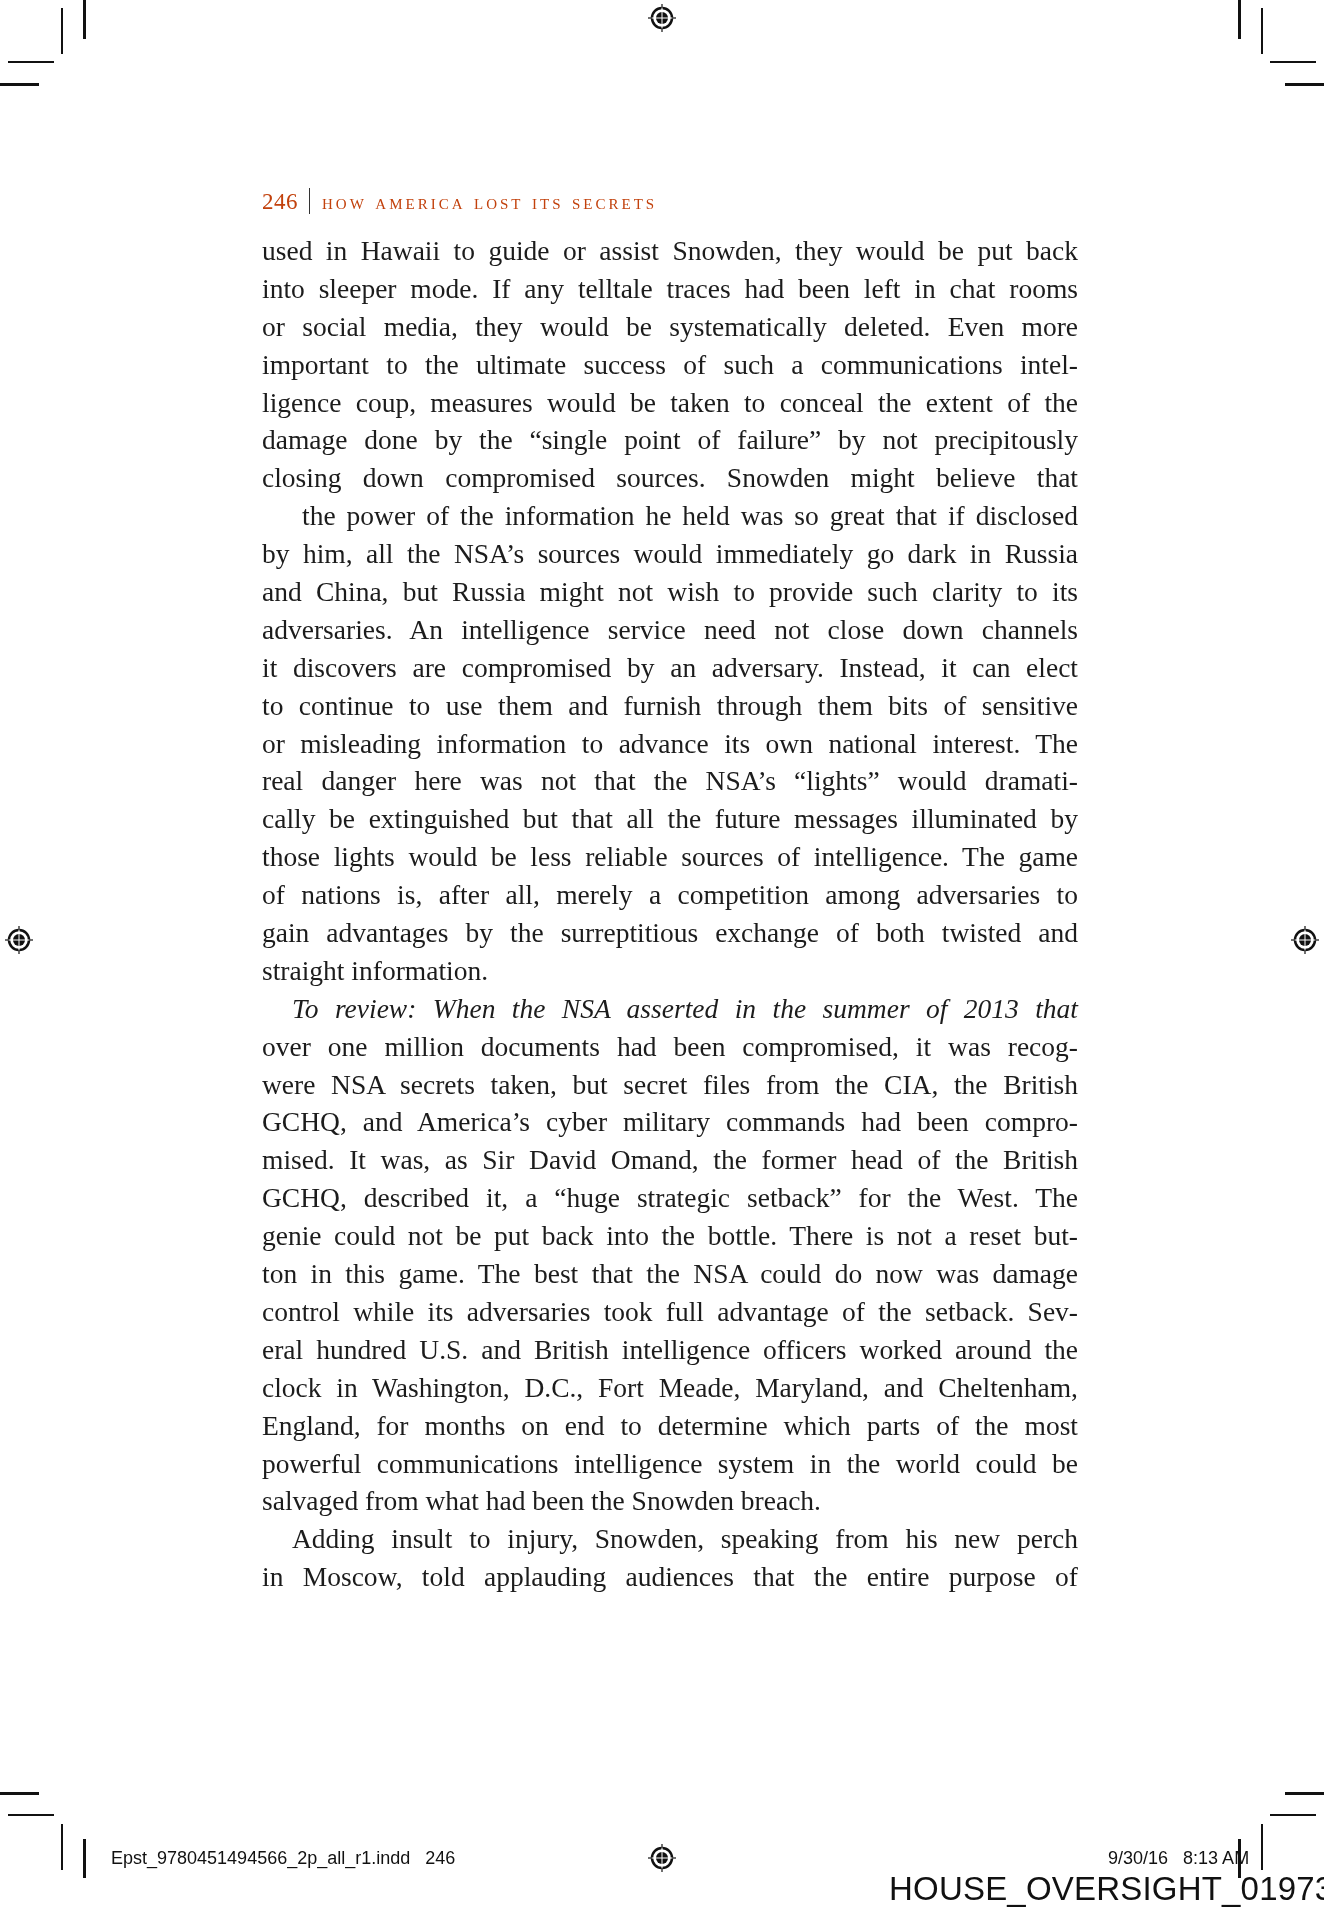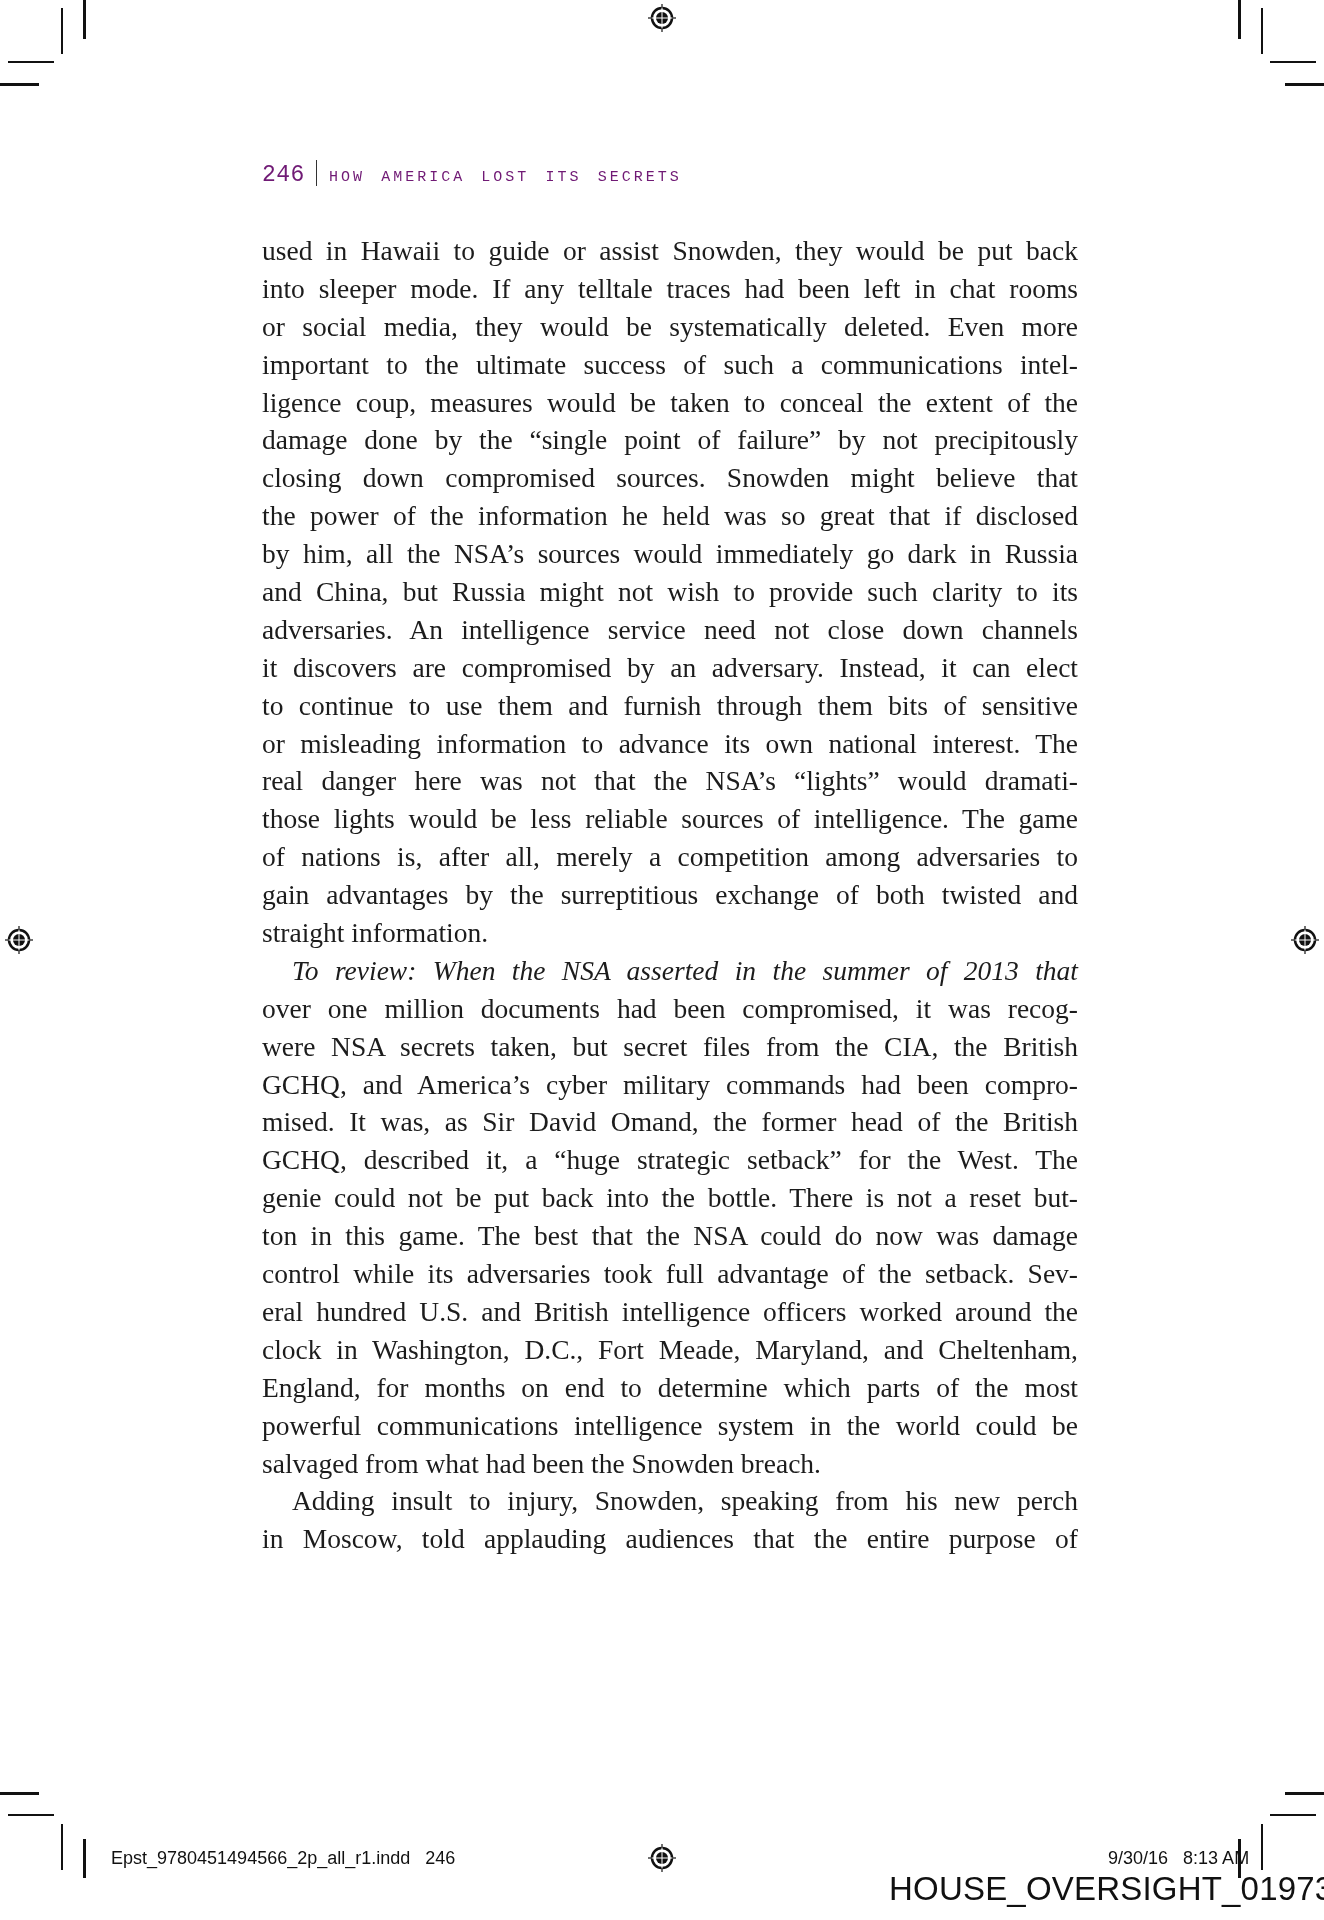--- a/index.html
+++ b/index.html
@@ -1,21 +1,21 @@
 <!DOCTYPE html>
 <html><head>
   <meta charset="utf-8">
   <style>
     html, body { margin: 0; padding: 0; background: #ffffff; }
     body { width: 1324px; height: 1920px; position: relative; overflow: hidden; color: #1a1a1a; }
     .mark { position: absolute; background: #111; }
     .reg { position: absolute; width: 28px; height: 28px; margin-left: -14px; margin-top: -14px; }
     .running-head {
-      position: absolute; left: 262px; top: 160px; white-space: nowrap;
-      font-family: Liberation Mono, monospace; font-size: 22px; color: #701a75;
+      position: absolute; left: 262px; top: 188px; white-space: nowrap;
+      font-family: Liberation Serif, serif; font-size: 22px; color: #c2410c;
       letter-spacing: 0.5px;
     }
     .running-head .folio { font-size: 23px; }
     .running-head .sep { display: inline-block; width: 1px; height: 26px; background: #333; vertical-align: -5px; margin: 0 12px 0 11px; }
     .running-head .title { font-variant: small-caps; text-transform: lowercase; letter-spacing: 3px; font-size: 22px; }
     .body-text {
       position: absolute; left: 262px; top: 232px; width: 816px;
       font-family: "Liberation Serif", "DejaVu Serif", serif;
       font-size: 27.5px; line-height: 37.9px; color: #1c1c1c;
     }
@@ -99,28 +99,29 @@
 </div>
 
 <div class="body-text" id="body-text">
     <span class="line" style="white-space: nowrap; word-spacing: 0px;">used in Hawaii to guide or assist Snowden, they would be put back</span>
     <span class="line" style="white-space: nowrap; word-spacing: 0px;">into sleeper mode. If any telltale traces had been left in chat rooms</span>
     <span class="line" style="white-space: nowrap; word-spacing: 0px;">or social media, they would be systematically deleted. Even more</span>
     <span class="line" style="white-space: nowrap; word-spacing: 0px;">important to the ultimate success of such a communications intel-</span>
     <span class="line" style="white-space: nowrap; word-spacing: 0px;">ligence coup, measures would be taken to conceal the extent of the</span>
     <span class="line" style="white-space: nowrap; word-spacing: 0px;">damage done by the “single point of failure” by not precipitously</span>
     <span class="line" style="white-space: nowrap; word-spacing: 0px;">closing down compromised sources. Snowden might believe that</span>
-    <span class="line" style="white-space: nowrap; word-spacing: 0px;">the power of the information he held was so great that if disclosed</span>
+    <span class="line" style="white-space: nowrap; word-spacing: 0px; margin-left: 40px;">the power of the information he held was so great that if disclosed</span>
     <span class="line" style="white-space: nowrap; word-spacing: 0px;">by him, all the NSA’s sources would immediately go dark in Russia</span>
     <span class="line" style="white-space: nowrap; word-spacing: 0px;">and China, but Russia might not wish to provide such clarity to its</span>
     <span class="line" style="white-space: nowrap; word-spacing: 0px;">adversaries. An intelligence service need not close down channels</span>
     <span class="line" style="white-space: nowrap; word-spacing: 0px;">it discovers are compromised by an adversary. Instead, it can elect</span>
     <span class="line" style="white-space: nowrap; word-spacing: 0px;">to continue to use them and furnish through them bits of sensitive</span>
     <span class="line" style="white-space: nowrap; word-spacing: 0px;">or misleading information to advance its own national interest. The</span>
     <span class="line" style="white-space: nowrap; word-spacing: 0px;">real danger here was not that the NSA’s “lights” would dramati-</span>
+    <span class="line" style="white-space: nowrap; word-spacing: 0px;">cally be extinguished but that all the future messages illuminated by</span>
     <span class="line" style="white-space: nowrap; word-spacing: 0px;">those lights would be less reliable sources of intelligence. The game</span>
     <span class="line" style="white-space: nowrap; word-spacing: 0px;">of nations is, after all, merely a competition among adversaries to</span>
     <span class="line" style="white-space: nowrap; word-spacing: 0px;">gain advantages by the surreptitious exchange of both twisted and</span>
     <span class="line last">straight information.</span>
     <span class="line indent" style="white-space: nowrap; word-spacing: 0px; font-style: italic;">To review: When the NSA asserted in the summer of 2013 that</span>
     <span class="line" style="white-space: nowrap; word-spacing: 0px;">over one million documents had been compromised, it was recog-</span>
     <span class="line" style="white-space: nowrap; word-spacing: 0px;">were NSA secrets taken, but secret files from the CIA, the British</span>
     <span class="line" style="white-space: nowrap; word-spacing: 0px;">GCHQ, and America’s cyber military commands had been compro-</span>
     <span class="line" style="white-space: nowrap; word-spacing: 0px;">mised. It was, as Sir David Omand, the former head of the British</span>
     <span class="line" style="white-space: nowrap; word-spacing: 0px;">GCHQ, described it, a “huge strategic setback” for the West. The</span>

